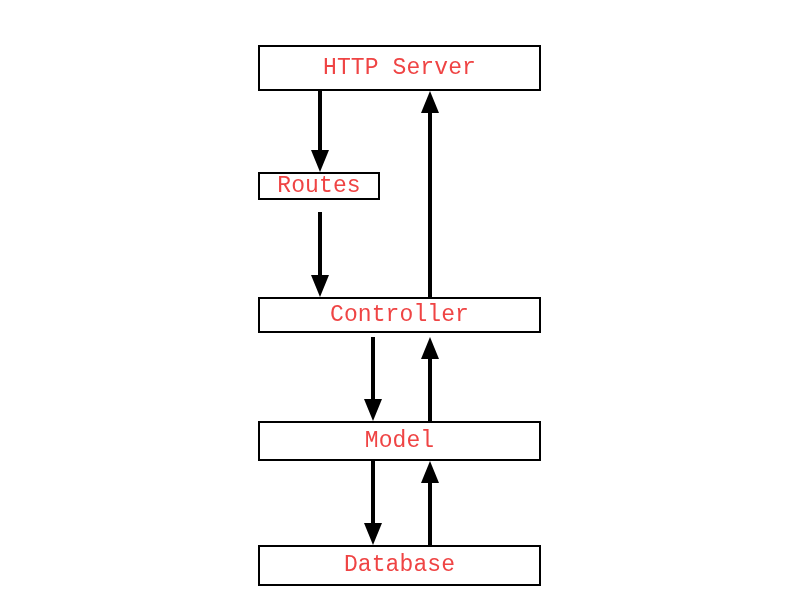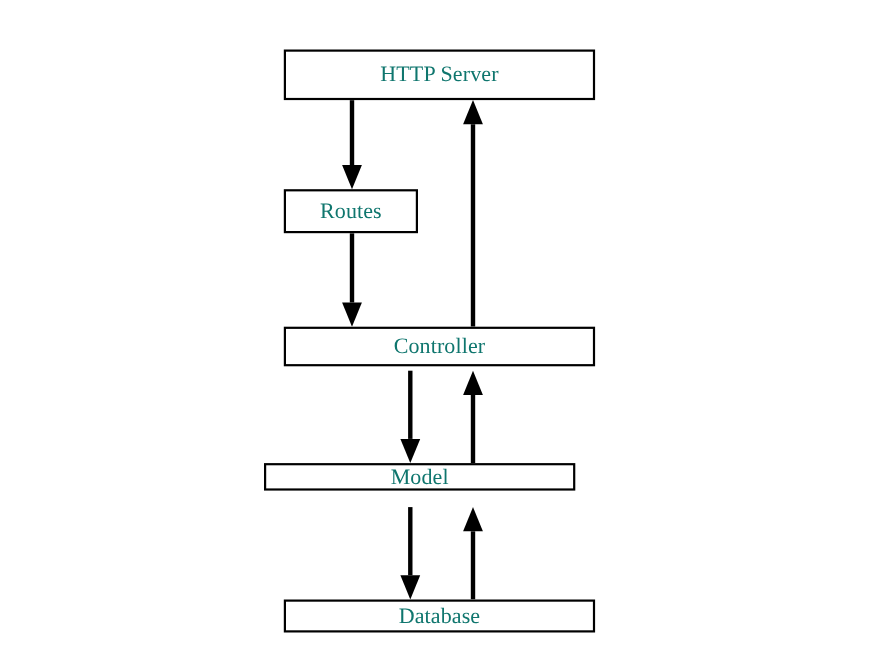--- a/index.html
+++ b/index.html
@@ -27,24 +27,24 @@
     position: absolute;
     box-sizing: border-box;
     border: 2px solid #000000;
     background: #ffffff;
     display: flex;
     align-items: center;
     justify-content: center;
     z-index: 2;
   }
   .node-label {
-    font-family: Liberation Serif, serif;
-    font-size: 20px;
+    font-family: Liberation Mono, monospace;
+    font-size: 23px;
     line-height: 1;
-    color: #0f766e;
+    color: #ef4444;
     letter-spacing: 0.1px;
     white-space: nowrap;
     user-select: none;
   }
   .edge-line {
     stroke: #000000;
     stroke-width: 4;
     fill: none;
   }
   .edge-head {
@@ -85,29 +85,29 @@
       <g>
         <line class="edge-line" x1="430" y1="545" x2="430" y2="483" stroke="#000000"></line>
         <polygon class="edge-head" points="430,461 421,483 439,483" fill="#000000"></polygon>
       </g>
     </svg>
 
   <div class="node-box" style="left: 258px; top: 45px; width: 283px; height: 46px; border-color: rgb(0, 0, 0); background: rgb(255, 255, 255);">
     <span class="node-label">HTTP Server</span>
   </div>
 
-  <div class="node-box" style="left: 258px; top: 172px; width: 122px; height: 40px; border-color: rgb(0, 0, 0); background: rgb(255, 255, 255);">
+  <div class="node-box" style="left: 258px; top: 172px; width: 122px; height: 28px; border-color: rgb(0, 0, 0); background: rgb(255, 255, 255);">
     <span class="node-label">Routes</span>
   </div>
 
   <div class="node-box" style="left: 258px; top: 297px; width: 283px; height: 36px; border-color: rgb(0, 0, 0); background: rgb(255, 255, 255);">
     <span class="node-label">Controller</span>
   </div>
 
-  <div class="node-box" style="left: 240px; top: 421px; width: 283px; height: 25px; border-color: rgb(0, 0, 0); background: rgb(255, 255, 255);">
+  <div class="node-box" style="left: 258px; top: 421px; width: 283px; height: 40px; border-color: rgb(0, 0, 0); background: rgb(255, 255, 255);">
     <span class="node-label">Model</span>
   </div>
 
-  <div class="node-box" style="left: 258px; top: 545px; width: 283px; height: 30px; border-color: rgb(0, 0, 0); background: rgb(255, 255, 255);">
+  <div class="node-box" style="left: 258px; top: 545px; width: 283px; height: 41px; border-color: rgb(0, 0, 0); background: rgb(255, 255, 255);">
     <span class="node-label">Database</span>
   </div>
 
 </div>
 
 </body></html>

